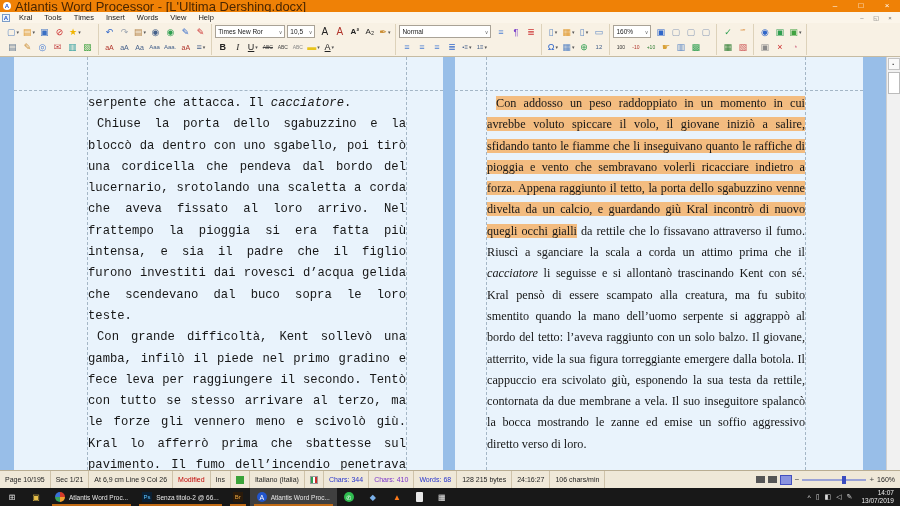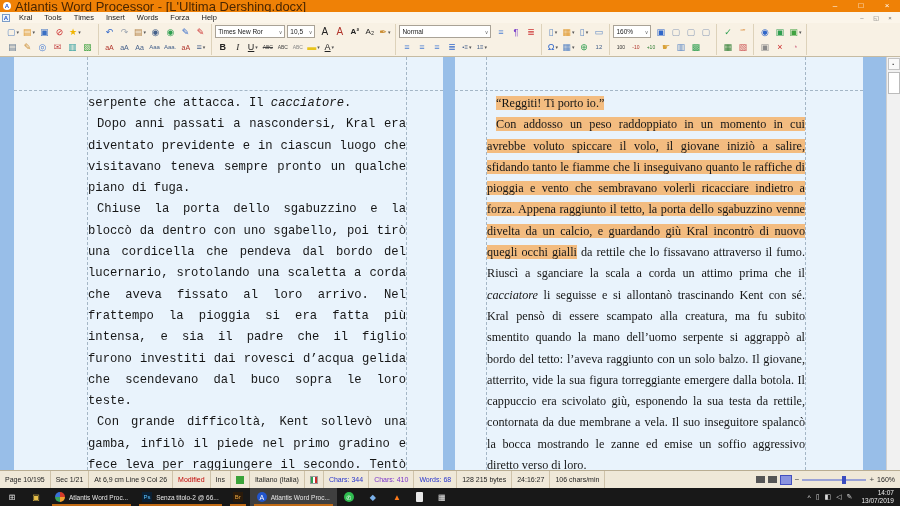--- a/index.html
+++ b/index.html
@@ -103,21 +103,21 @@
 </div>
 
 <div class="menubar">
   <div class="doc-icon">A</div>
   <div id="menu-items" style="display:flex;height:100%">
       <div class="menu-item">Kral</div>
       <div class="menu-item">Tools</div>
       <div class="menu-item">Times</div>
       <div class="menu-item">Insert</div>
       <div class="menu-item">Words</div>
-      <div class="menu-item">Forza</div>
+      <div class="menu-item">View</div>
       <div class="menu-item">Help</div>
     </div>
   <div class="mdi-controls" id="mdi-controls">
       <div class="mdi-btn">–</div>
       <div class="mdi-btn">◱</div>
       <div class="mdi-btn">×</div>
     </div>
 </div>
 
 <div class="toolbars" id="toolbars">
@@ -429,32 +429,30 @@
     </div>
   </div>
 
 <div class="docarea">
   <div class="page left">
     <div class="guide-h"></div>
     <div class="guide-v" style="left:73px"></div>
     <div class="guide-v" style="left:392px"></div>
     <div class="pagetext" id="page-left-text">
         <div class="para" style="margin: 0px;"><span>serpente che attacca. Il </span><span class="it">cacciatore</span><span>.</span></div>
-        <div class="para ind" style="margin: 0px;"><span>Dopo anni passati a nascondersi, Kral era diventato previdente e in ciascun luogo che visitavano teneva sempre pronto un qualche piano di fuga.</span></div>
         <div class="para ind" style="margin: 0px;"><span>Chiuse la porta dello sgabuzzino e la bloccò da dentro con uno sgabello, poi tirò una cordicella che pendeva dal bordo del lucernario, srotolando una scaletta a corda che aveva fissato al loro arrivo. Nel frattempo la pioggia si era fatta più intensa, e sia il padre che il figlio furono investiti dai rovesci d’acqua gelida che scendevano dal buco sopra le loro teste.</span></div>
         <div class="para ind" style="margin: 0px;"><span>Con grande difficoltà, Kent sollevò una gamba, infilò il piede nel primo gradino e fece leva per raggiungere il secondo. Tentò con tutto se stesso arrivare al terzo, ma le forze gli vennero meno e scivolò giù. Kral lo afferrò prima che sbattesse sul pavimento. Il fumo dell’incendio penetrava dagli interstizi della porta, rendendo l’aria irrespirabile.</span></div>
         <div class="para ind" style="margin: 0px;"><span>“Non ce la faccio” disse Kent tra i colpi di tosse “Vai tu, figliolo. Lasciami qui.”</span></div>
       </div>
   </div>
   <div class="page right">
     <div class="guide-h"></div>
     <div class="guide-v" style="left:31px"></div>
     <div class="guide-v" style="left:350px"></div>
     <div class="pagetext" id="page-right-text">
-        <div class="para ind" style="margin: 0px;"><span class="hl">“Reggiti! Ti porto io.”</span></div>
         <div class="para ind" style="margin: 0px;"><span class="hl">Con addosso un peso raddoppiato in un momento in cui avrebbe voluto spiccare il volo, il giovane iniziò a salire, sfidando tanto le fiamme che li inseguivano quanto le raffiche di pioggia e vento che sembravano volerli ricacciare indietro a forza. Appena raggiunto il tetto, la porta dello sgabuzzino venne divelta da un calcio, e guardando giù Kral incontrò di nuovo quegli occhi gialli</span><span> da rettile che lo fissavano attraverso il fumo. Riuscì a sganciare la scala a corda un attimo prima che il </span><span class="it">cacciatore</span><span> li seguisse e si allontanò trascinando Kent con sé. Kral pensò di essere scampato alla creatura, ma fu subito smentito quando la mano dell’uomo serpente si aggrappò al bordo del tetto: l’aveva raggiunto con un solo balzo. Il giovane, atterrito, vide la sua figura torreggiante emergere dalla botola. Il cappuccio era scivolato giù, esponendo la sua testa da rettile, contornata da due membrane a vela. Il suo inseguitore spalancò la bocca mostrando le zanne ed emise un soffio aggressivo diretto verso di loro.</span></div>
       </div>
   </div>
 </div>
 
 <div class="vscroll">
   <div class="sbtn">▪</div>
   <div class="thumb"></div>
 </div>
 

